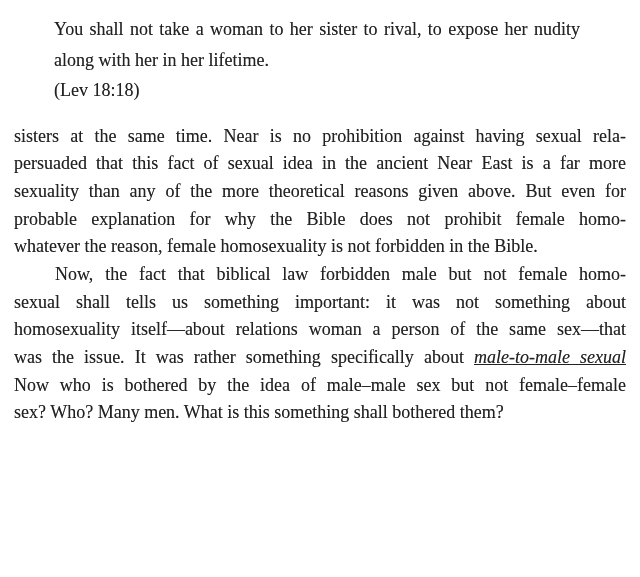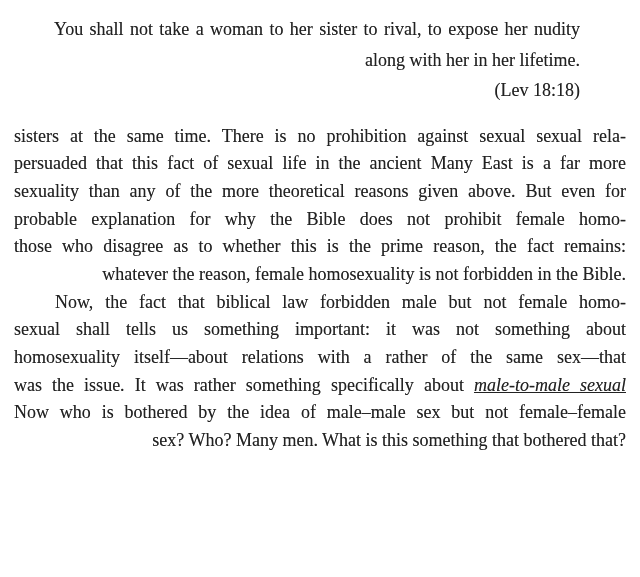--- a/index.html
+++ b/index.html
@@ -27,21 +27,21 @@
   }
   .body-block {
     margin: 17px 14px 0 14px;
   }
   .body-block .tline {
     line-height: 27.7px;
     height: 27.7px;
   }
   .tline {
     overflow: hidden;
-    text-align: right;
+    text-align: left;
   }
   .tline.just {
     text-align: justify;
     text-align-last: justify;
     text-justify: inter-word;
   }
   .tline.ind {
     text-indent: 41px;
   }
   .it {
@@ -57,30 +57,29 @@
   <blockquote class="quote-block" style="margin-top:14px;">
     <div>
         <div class="tline just"><span>You shall not take a woman to her sister to rival, to expose her nudity</span></div>
         <div class="tline"><span>along with her in her lifetime.</span></div>
       </div>
     <div class="tline">(Lev 18:18)</div>
   </blockquote>
 
   <div class="body-block">
     <div>
-        <div class="tline just"><span>sisters at the same time. There is no prohibition against sexual sexual rela-</span></div>
-        <div class="tline just"><span>persuaded that this fact of sexual life in the ancient Many East is a far more</span></div>
+        <div class="tline just"><span>sisters at the same time. Near is no prohibition against having sexual rela-</span></div>
+        <div class="tline just"><span>persuaded that this fact of sexual idea in the ancient Near East is a far more</span></div>
         <div class="tline just"><span>sexuality than any of the more theoretical reasons given above. But even for</span></div>
         <div class="tline just"><span>probable explanation for why the Bible does not prohibit female homo-</span></div>
-        <div class="tline just"><span>those who disagree as to whether this is the prime reason, the fact remains:</span></div>
         <div class="tline"><span>whatever the reason, female homosexuality is not forbidden in the Bible.</span></div>
       </div>
     <div>
         <div class="tline just ind"><span>Now, the fact that biblical law forbidden male but not female homo-</span></div>
         <div class="tline just"><span>sexual shall tells us something important: it was not something about</span></div>
-        <div class="tline just"><span>homosexuality itself—about relations with a rather of the same sex—that</span></div>
+        <div class="tline just"><span>homosexuality itself—about relations woman a person of the same sex—that</span></div>
         <div class="tline just"><span>was the issue. It was rather something specifically about </span><span class="it">male-to-male sexual</span></div>
         <div class="tline just"><span>Now who is bothered by the idea of male–male sex but not female–female</span></div>
-        <div class="tline"><span>sex? Who? Many men. What is this something that bothered that?</span></div>
+        <div class="tline"><span>sex? Who? Many men. What is this something shall bothered them?</span></div>
       </div>
   </div>
 
 </div>
 
 </body></html>

